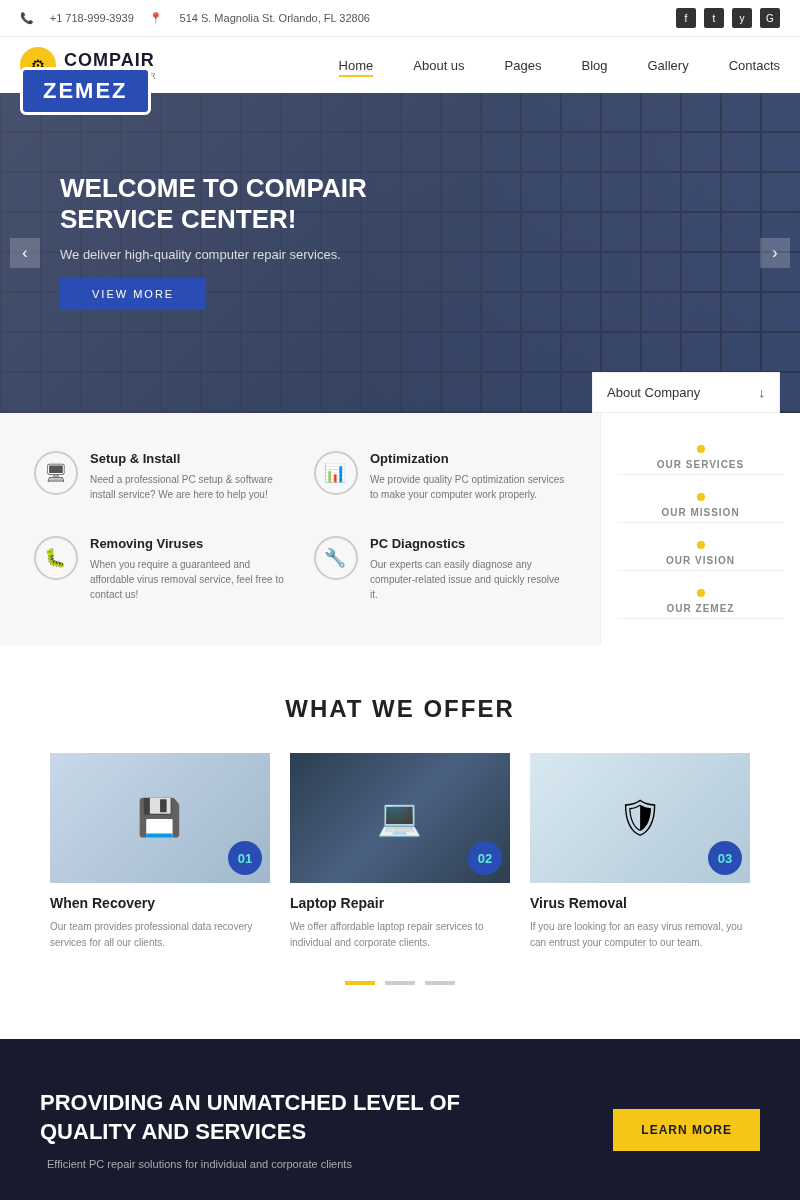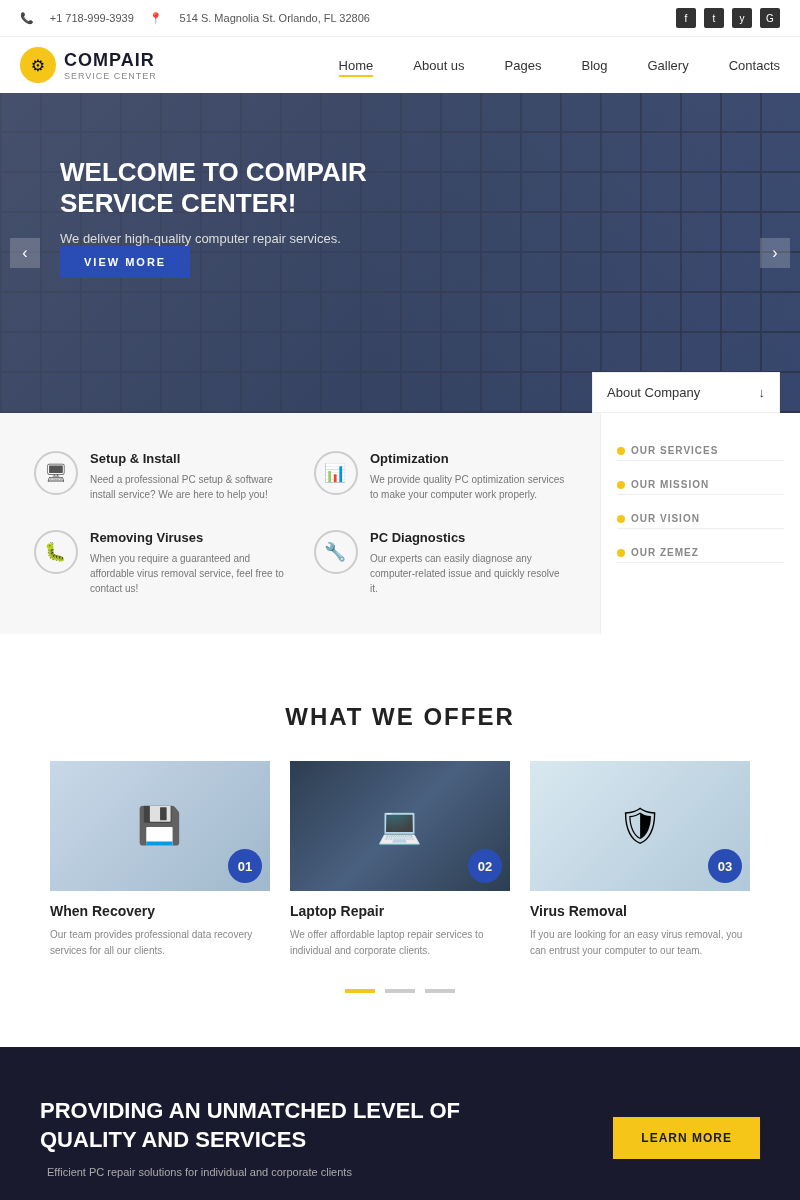--- a/index.html
+++ b/index.html
@@ -50,28 +50,28 @@
 
     
     .hero {
       position: relative; width: 100%; height: 320px;
       background: linear-gradient(to right, rgba(20,30,60,0.8) 45%, rgba(20,30,60,0.3) 100%),
         repeating-linear-gradient(90deg, #1a1a2e 0px, #1a1a2e 2px, transparent 2px, transparent 40px),
         repeating-linear-gradient(0deg, #1a1a2e 0px, #1a1a2e 2px, transparent 2px, transparent 40px);
       background-color: #2c3e6b; overflow: hidden;
     }
     .hero-content {
-      position: absolute; top: 64px; left: 60px; color: #fff; max-width: 380px;
+      position: absolute; top: 80px; left: 60px; color: #fff; max-width: 380px;
     }
     .hero-content h1 { font-size: 26px; font-weight: 800; line-height: 1.2; margin-bottom: 12px; }
     .hero-content p { font-size: 13px; color: #ddd; }
     .hero-btn {
-      background: #2a4db5; color: #fff; padding: 10px 24px;
-      font-size: 11px; font-weight: 700; letter-spacing: 2px;
-      border: none; cursor: pointer; text-transform: uppercase;
+      background: #2a4db5; color: #fff; padding: 10px 32px;
+      font-size: 11px; font-weight: 400; letter-spacing: 2px;
+      border: none; cursor: pointer; text-transform: uppercase; margin-top: 16px;
     }
     .hero-arrow {
       position: absolute; top: 50%; transform: translateY(-50%);
       width: 30px; height: 30px; background: rgba(255,255,255,0.2);
       display: flex; align-items: center; justify-content: center;
       color: #fff; cursor: pointer; font-size: 16px;
     }
     .hero-arrow.left { left: 10px; }
     .hero-arrow.right { right: 10px; }
 
@@ -92,37 +92,37 @@
     .service-info h4 { font-size: 13px; font-weight: 700; margin-bottom: 6px; color: #222; }
     .service-info p { font-size: 10px; color: #777; line-height: 1.5; }
 
     .services-right {
       width: 200px; background: #fff; padding: 20px 16px;
       border-left: 1px solid #eee;
     }
     .services-right .section-label {
       font-size: 10px; font-weight: 700; letter-spacing: 1px; color: #888;
       margin-bottom: 6px; padding: 12px 0 4px 0; cursor: pointer;
-      display: flex; align-items: center; gap: 6px; border-bottom: 1px solid #eee;
+      display: flex; align-items: center; gap: 6px; border-bottom: 1px solid #eee; flex-direction: column;
     }
     .services-right .section-label .dot { width: 8px; height: 8px; border-radius: 50%; background: #f5c518; flex-shrink: 0; }
 
     
     .what-we-offer { padding: 50px 20px 30px; text-align: center; background: #fff; }
-    .what-we-offer h2 { font-size: 24px; font-weight: 700; color: #222; margin-bottom: 30px; letter-spacing: 2px; margin-top: 19px; }
+    .what-we-offer h2 { font-size: 24px; font-weight: 700; color: #222; margin-bottom: 30px; letter-spacing: 2px; }
     .offers-grid { display: grid; grid-template-columns: 1fr 1fr 1fr; gap: 20px; max-width: 700px; margin: 0 auto; }
     .offer-card { text-align: left; }
     .offer-img {
       width: 100%; height: 130px; position: relative; overflow: hidden;
       margin-bottom: 12px;
     }
     .offer-img .number-badge {
       position: absolute; bottom: 8px; right: 8px;
       width: 34px; height: 34px; background: #2a4db5; border-radius: 50%;
-      color: #fef9c3; font-size: 13px; font-weight: 700;
+      color: #5eead4; font-size: 13px; font-weight: 700;
       display: flex; align-items: center; justify-content: center;
     }
     .offer-card h4 { font-size: 14px; font-weight: 700; color: #222; margin-bottom: 8px; }
     .offer-card p { font-size: 10px; color: #888; line-height: 1.6; }
 
     .carousel-dots { text-align: center; margin: 20px 0; }
     .dot-item {
       display: inline-block; width: 30px; height: 4px; background: #ccc; margin: 0 3px;
     }
     .dot-item.active { background: #f5c518; }
@@ -161,20 +161,21 @@
   </div>
   <div class="social-icons">
     <span>f</span>
     <span>t</span>
     <span>y</span>
     <span>G</span>
   </div>
 </div>
 
 <div style="position:relative;">
+  <div class="zemez-badge">ZEMEZ</div>
   <div class="logo-nav">
     <div class="logo">
       <div class="logo-icon">
         <span>⚙</span>
       </div>
       <div>
         <div class="logo-text">COMPAIR</div>
         <div class="logo-sub">SERVICE CENTER</div>
       </div>
     </div>

